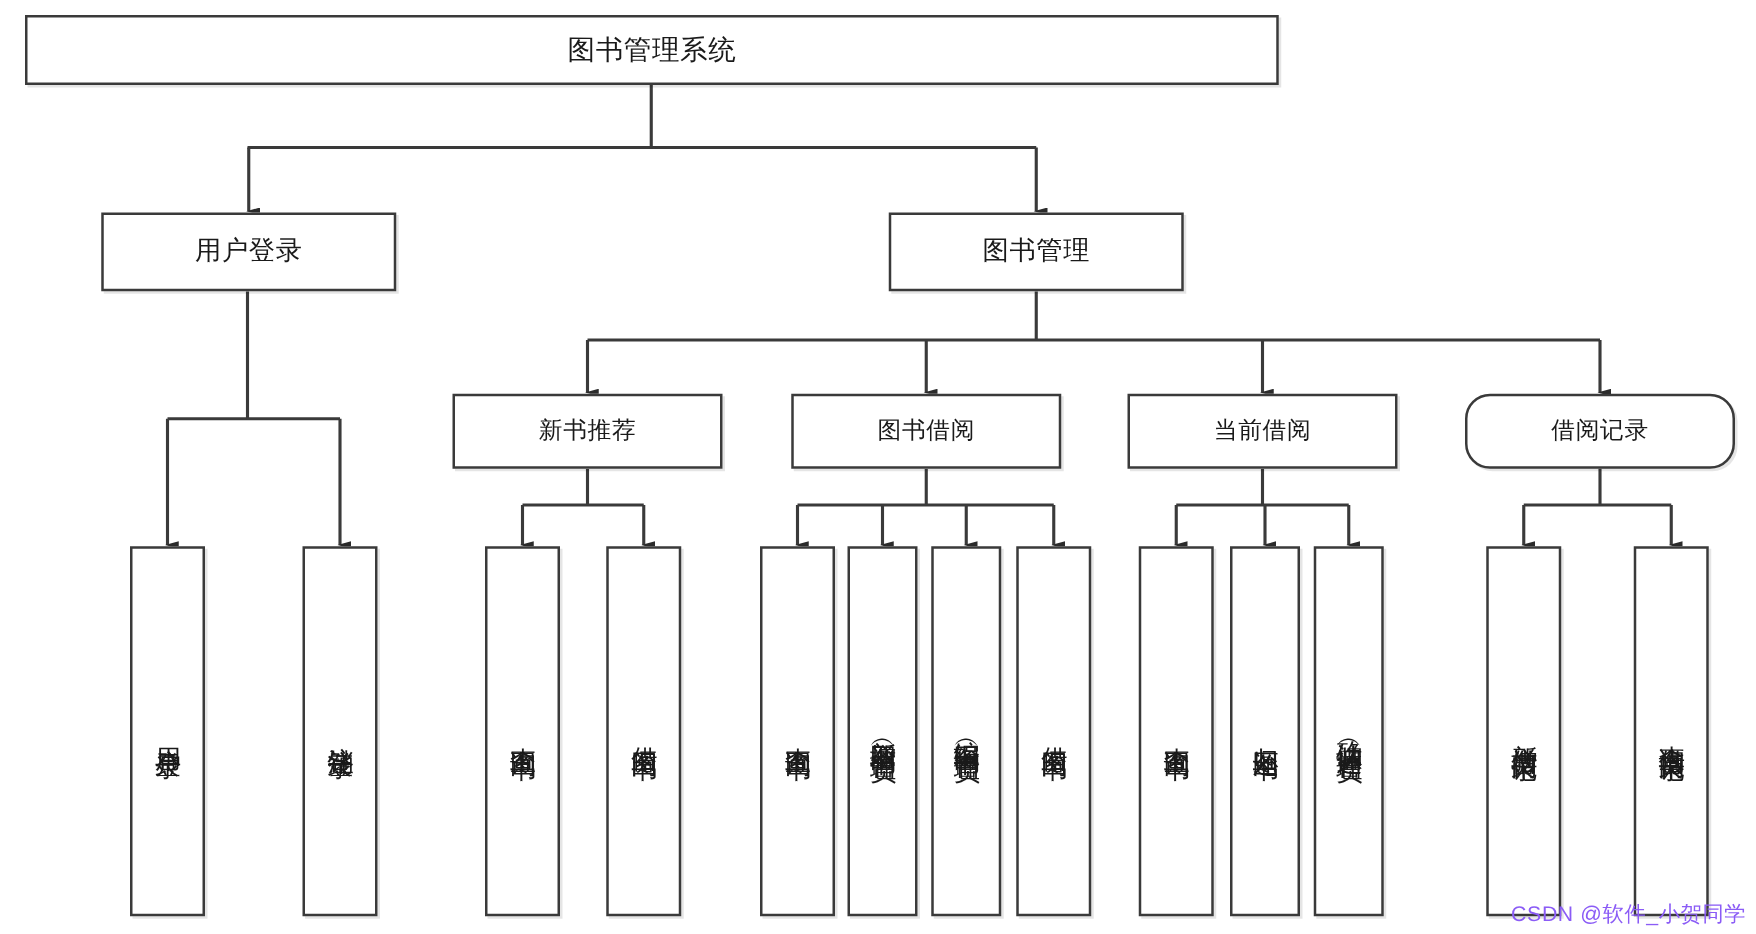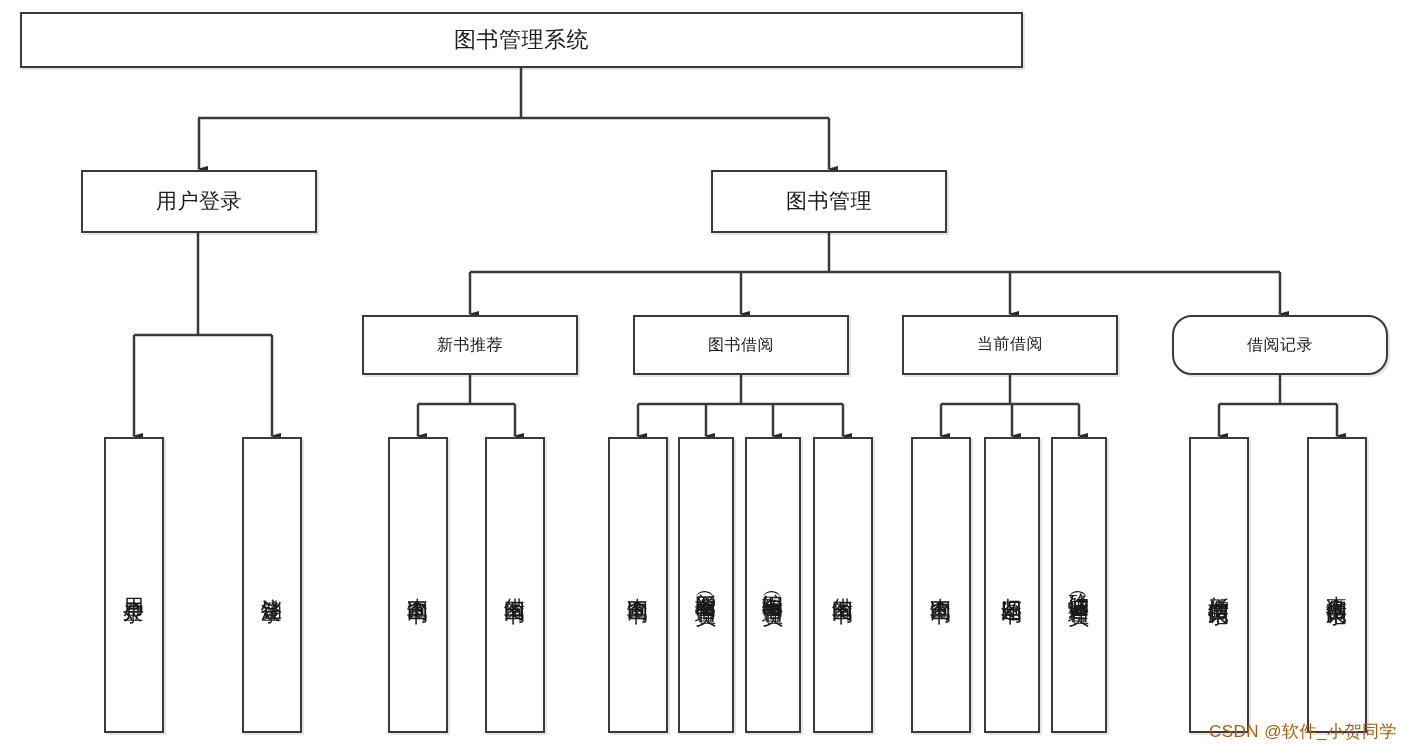--- a/index.html
+++ b/index.html
@@ -49,26 +49,26 @@
   .node-box.vertical .node-label {
     writing-mode: vertical-rl;
     text-orientation: upright;
     font-size: 21px;
     letter-spacing: 2px;
     line-height: 1.0;
     white-space: nowrap;
   }
   .node-box.root .node-label { font-size: 22px; }
   .node-box.level1 .node-label { font-size: 21px; }
-  .node-box.level2 .node-label { font-size: 16px; }
+  .node-box.level2 .node-label { font-size: 19px; }
   .watermark {
     position: absolute;
     right: 8px;
     bottom: 4px;
-    color: #a16207;
+    color: #8b5cf6;
     font-size: 17px;
     letter-spacing: 0.5px;
     white-space: nowrap;
     z-index: 5;
     font-family: "Liberation Sans", "DejaVu Sans", sans-serif;
   }
 </style>
 </head>
 <body>
 
@@ -126,21 +126,21 @@
       </div>
       <div class="node-box level1" style="left: 711px; top: 170px; width: 236px; height: 63px; justify-content: center;">
         <span class="node-label">图书管理</span>
       </div>
       <div class="node-box level2" style="left: 362px; top: 315px; width: 216px; height: 60px;">
         <span class="node-label">新书推荐</span>
       </div>
       <div class="node-box level2" style="left: 633px; top: 315px; width: 216px; height: 60px;">
         <span class="node-label">图书借阅</span>
       </div>
-      <div class="node-box level2" style="left: 902px; top: 315px; width: 216px; height: 60px; font-family: Liberation Mono, monospace;">
+      <div class="node-box level2" style="left: 902px; top: 315px; width: 216px; height: 60px;">
         <span class="node-label">当前借阅</span>
       </div>
       <div class="node-box level2" style="left: 1172px; top: 315px; width: 216px; height: 60px; border-radius: 20px;">
         <span class="node-label">借阅记录</span>
       </div>
       <div class="node-box leaf vertical" style="left: 104px; top: 437px; width: 60px; height: 296px;">
         <span class="node-label">用户登录</span>
       </div>
       <div class="node-box leaf vertical" style="left: 242px; top: 437px; width: 60px; height: 296px;">
         <span class="node-label">注销登录</span>

